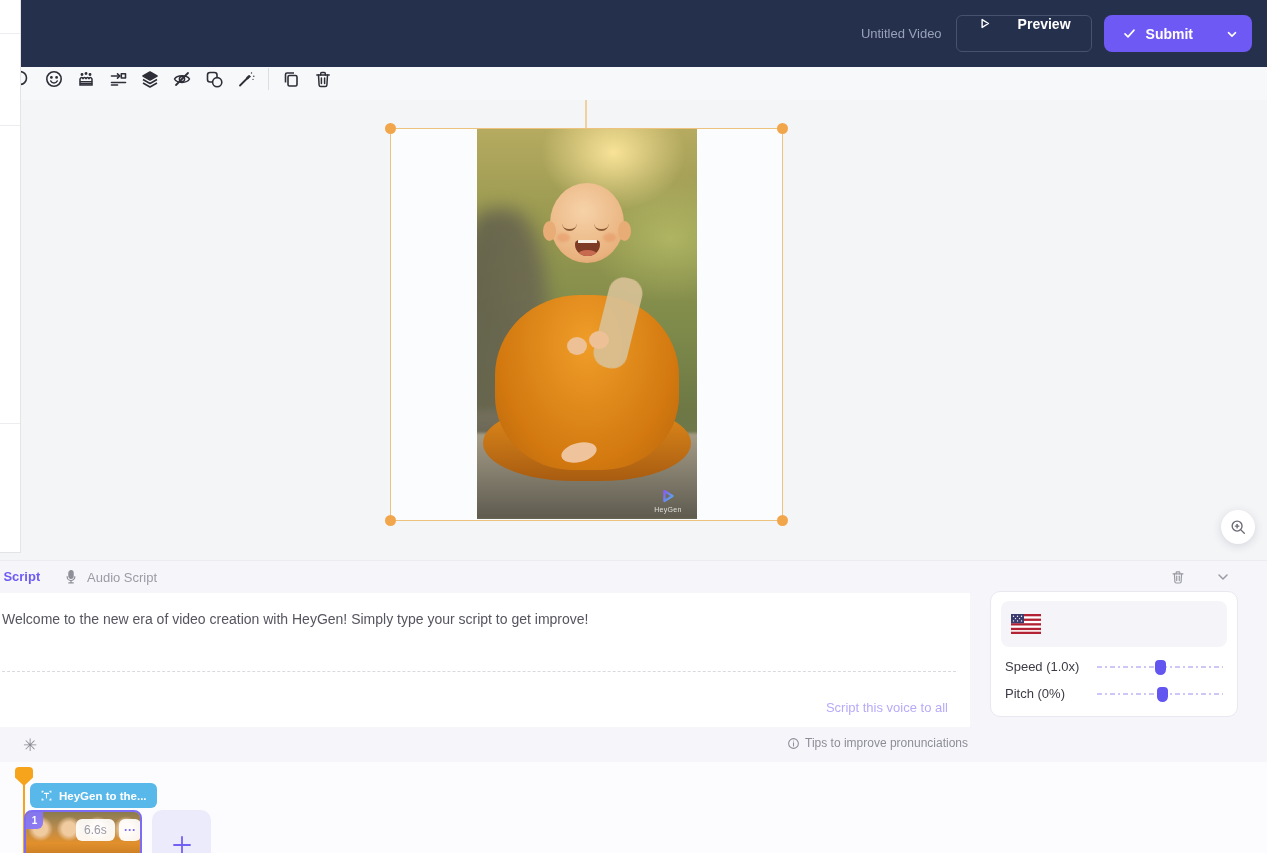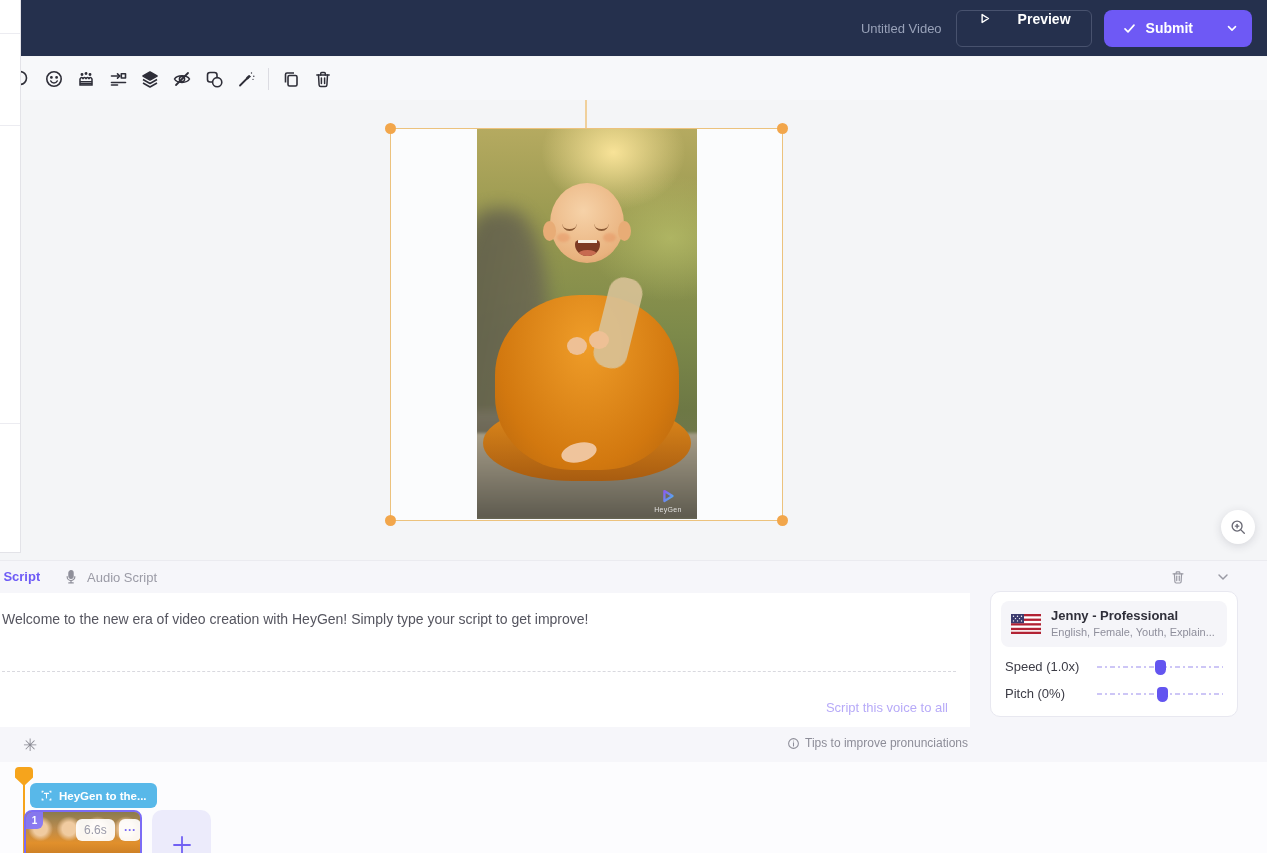--- a/index.html
+++ b/index.html
@@ -5,21 +5,21 @@
   * { margin:0; padding:0; box-sizing:border-box; }
   html,body { background:#e9eaee; }
   .stage {
     position:relative; width:1267px; height:853px; overflow:hidden;
     background:#f4f5f7; font-family:"Liberation Sans", sans-serif;
     -webkit-font-smoothing:antialiased;
   }
   svg { display:block; }
 
   
-  .navbar{ position:absolute; left:21px; top:0; right:0; height:56px; background:#25304d;
+  .navbar{ position:absolute; left:21px; top:0; right:0; height:67px; background:#25304d;
     display:flex; align-items:center; justify-content:flex-end; gap:12px; padding-right:15px; z-index:6;}
   .video-title{ color:#98a1b8; font-size:13px; margin-right:2px;}
   .btn-preview{ height:37px; display:flex; align-items:flex-start; gap:26px; padding:0 20px;
     border:1px solid #48526e; border-radius:6px; color:#fff; font-size:14px; font-weight:700; cursor:pointer;}
   .btn-submit{ height:37px; display:flex; align-items:center; background:#6e59f5; border-radius:8px; color:#fff; cursor:pointer;}
   .btn-submit .main{ display:flex; align-items:center; gap:9px; padding:0 18px; font-size:14px; font-weight:700;}
   .btn-submit .vdiv{ width:1px; background:rgba(255,255,255,.35); margin:9px 0;}
   .btn-submit .caret{ display:flex; align-items:center; padding:0 13px;}
 
   
@@ -373,24 +373,20 @@
               <circle cx="2.5" cy="2.3" r=".7"></circle>
               <circle cx="6.5" cy="2.3" r=".7"></circle>
               <circle cx="10.5" cy="2.3" r=".7"></circle>
               <circle cx="4.5" cy="4.6" r=".7"></circle>
               <circle cx="8.5" cy="4.6" r=".7"></circle>
               <circle cx="2.5" cy="6.9" r=".7"></circle>
               <circle cx="6.5" cy="6.9" r=".7"></circle>
               <circle cx="10.5" cy="6.9" r=".7"></circle>
             </g>
         </svg>
-        <div>
-          <div class="voice-name">Jenny - Professional</div>
-          <div class="voice-traits">English, Female, Youth, Explain...</div>
-        </div>
       </div>
       <div class="slider-row">
         <span class="lbl">Speed (1.0x)</span>
         <div class="track">
             <div class="thumb speed"></div>
           </div>
       </div>
       <div class="slider-row">
         <span class="lbl">Pitch (0%)</span>
         <div class="track">

